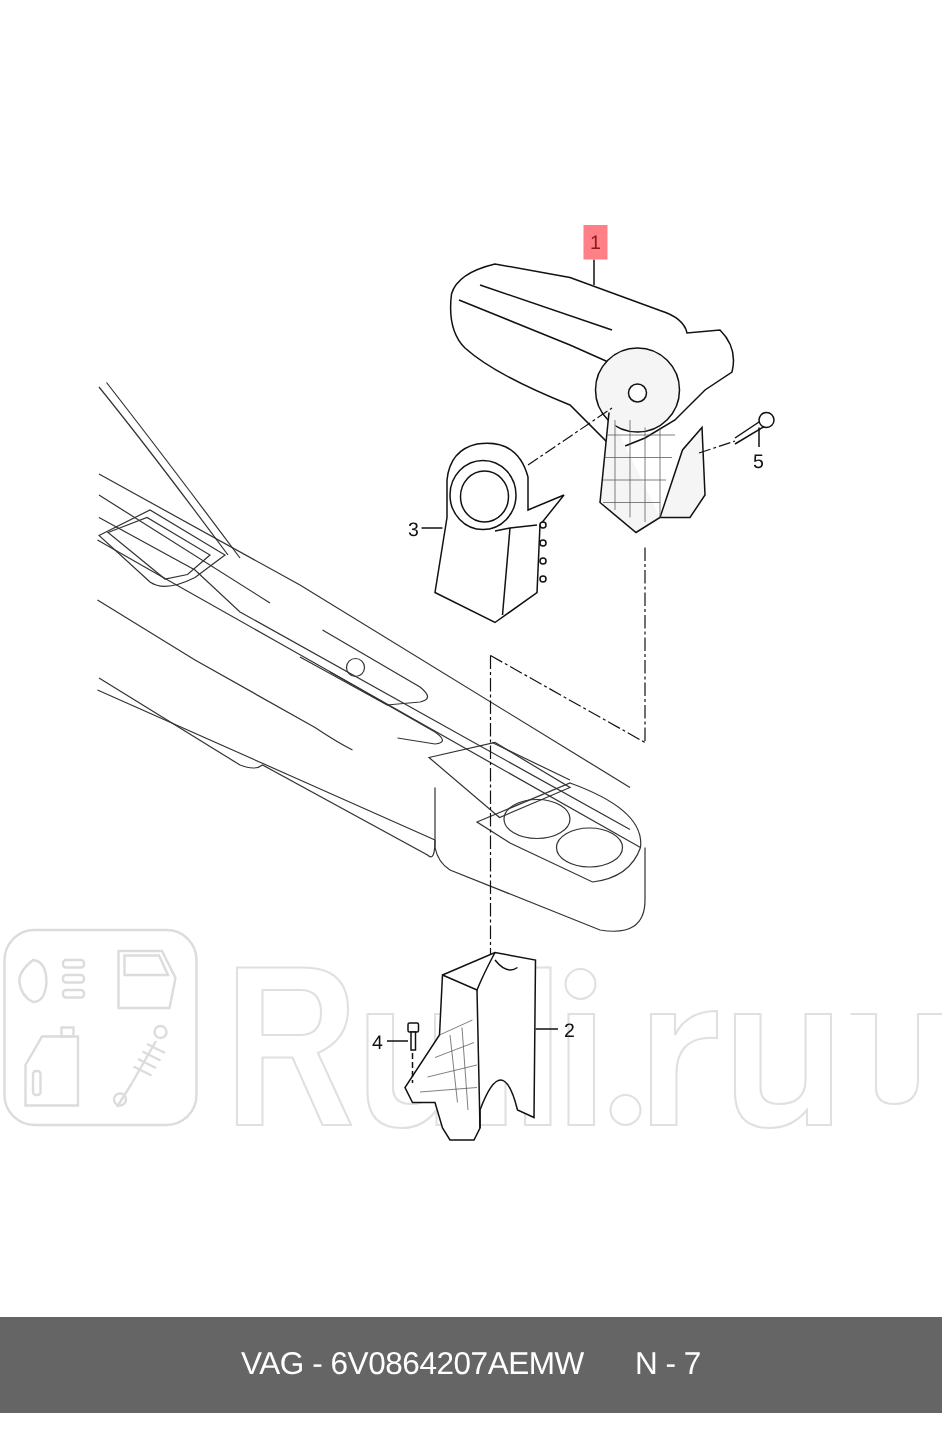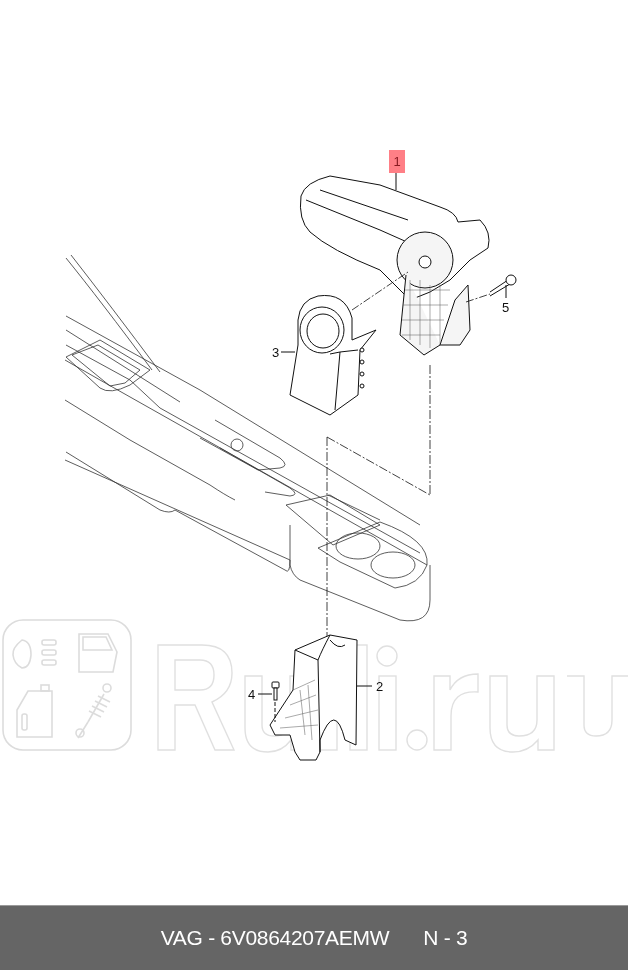--- a/index.html
+++ b/index.html
@@ -1,21 +1,21 @@
 <!DOCTYPE html>
 <html><head>
 <meta charset="utf-8">
 <style>
   html, body { margin:0; padding:0; background:#ffffff; }
   body { width:628px; height:970px; position:relative; overflow:hidden; font-family:"Liberation Sans", sans-serif; }
   #canvas { position:absolute; left:0; top:0; width:628px; height:905px; }
   #canvas svg { position:absolute; left:0; top:0; }
   .callout { position:absolute; font-family:"Liberation Sans", sans-serif; font-size:13px; color:#111; line-height:1; }
   .callout-1 { left:389px; top:150px; width:16px; height:23px; background:#ff7f86; text-align:center; line-height:23px; font-size:13px; color:#8a1a22; }
-  .footer { position:absolute; left:0; top:906px; width:628px; height:64px; background:#656565; color:#ffffff;
+  .footer { position:absolute; left:0; top:878px; width:628px; height:64px; background:#656565; color:#ffffff;
             display:flex; align-items:center; justify-content:center; font-size:21px; letter-spacing:-0.3px; }
   .footer .gap { display:inline-block; width:34px; }
   .footer-top-border { position:absolute; left:0; top:905px; width:628px; height:1px; background:#9a9a9a; }
 </style>
 </head>
 <body>
 
 <div id="canvas">
   <svg width="628" height="905" viewBox="0 0 628 905" xmlns="http://www.w3.org/2000/svg">
 
@@ -169,14 +169,14 @@
   <div class="callout" style="left:376px;top:680px;">2</div>
   <div class="callout" style="left:272px;top:346px;">3</div>
   <div class="callout" style="left:248px;top:688px;">4</div>
   <div class="callout" style="left:502px;top:301px;">5</div>
 </div>
 
 <div class="footer-top-border"></div>
 <div class="footer">
   <span>VAG - 6V0864207AEMW</span>
   <span class="gap"></span>
-  <span>N - 3</span>
+  <span>N - 7</span>
 </div>
 
 </body></html>

